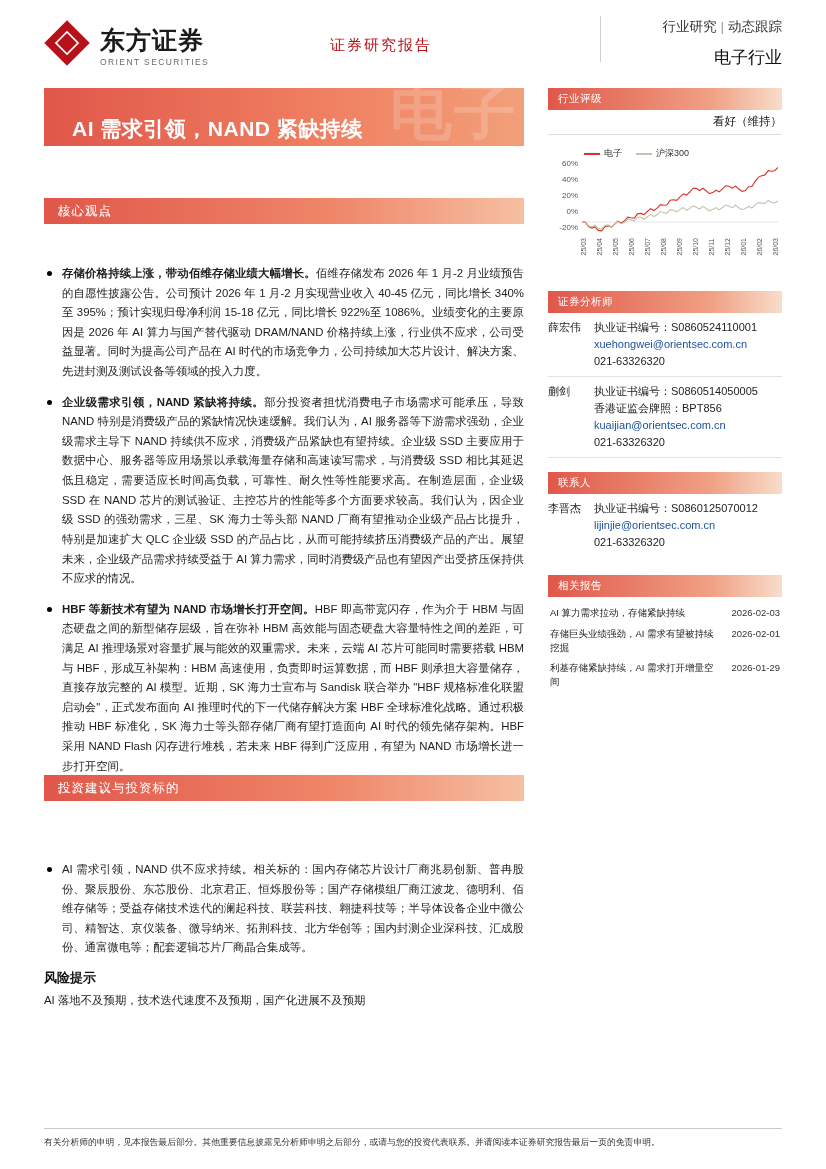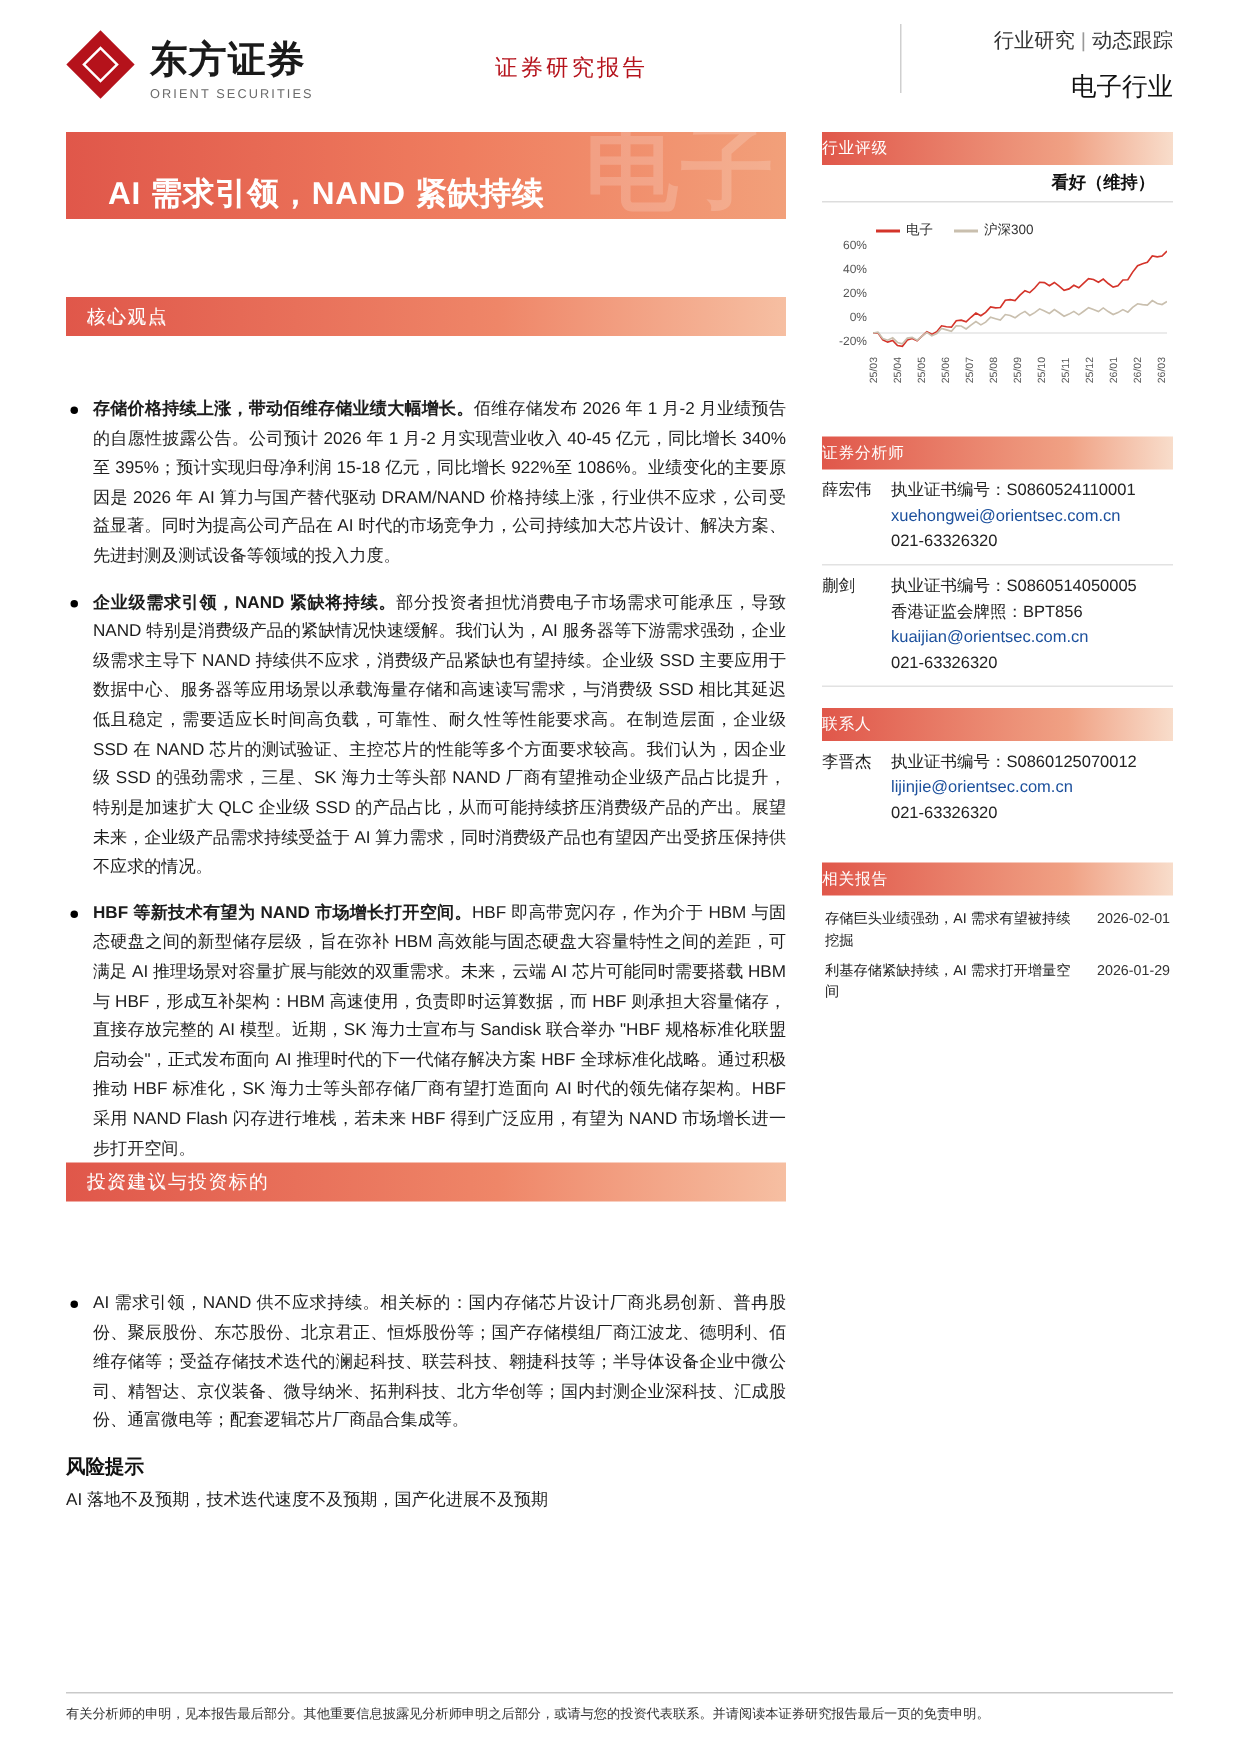--- a/index.html
+++ b/index.html
@@ -52,23 +52,23 @@
     font-size:11.4px;line-height:1.72;text-align:justify;color:#1d1d1d;}
   ul.bullets li:before{content:"";position:absolute;left:3px;top:7px;width:5px;height:5px;border-radius:50%;background:#000;}
   .b{font-weight:bold;}
 
   .risk-title{font-size:13px;font-weight:bold;color:#111;margin:4px 0 4px 0;}
   .risk-text{font-size:11.4px;line-height:1.7;color:#1d1d1d;}
 
   
   .right-col{position:absolute;left:548px;top:88px;width:234px;}
   .rbar{height:22px;background:linear-gradient(90deg,#e0574a 0%,#f0a184 70%,#f8ddcb 100%);position:relative;}
-  .rbar span{position:absolute;left:0;top:4px;font-size:10.5px;color:#fff;letter-spacing:.5px;}
+  .rbar span{position:absolute;left:10px;top:4px;font-size:10.5px;color:#fff;letter-spacing:.5px;}
   .rating{height:24px;border-bottom:1px solid #ddd;position:relative;}
-  .rating .val{position:absolute;right:12px;top:4px;font-size:11.5px;color:#111;font-weight:bold;}
+  .rating .val{position:absolute;right:0;top:4px;font-size:11.5px;color:#111;font-weight:normal;}
   table.kv{border-collapse:collapse;width:100%;font-size:10.5px;color:#222;}
   table.kv td{border-bottom:1px solid #e2e2e2;padding:4px 6px;}
   table.kv td.k{width:96px;color:#333;}
   table.kv td.v{text-align:right;color:#111;}
 
   
   .chart-box{margin-top:12px;width:234px;height:118px;position:relative;}
   .chart-legend{position:absolute;left:36px;top:0;font-size:9px;color:#333;display:flex;gap:14px;align-items:center;}
   .chart-legend i{display:inline-block;width:16px;height:2px;vertical-align:middle;margin-right:4px;}
   .yaxis{position:absolute;left:0;top:12px;width:30px;font-size:8px;color:#555;text-align:right;}
@@ -247,20 +247,24 @@
         </div>
       </div>
     </div>
 
     <div class="an-block" style="margin-top:24px;">
       <div class="rbar">
         <span>相关报告</span>
       </div>
       <div style="height:6px"></div>
       <div class="rel-item">
+        <span class="t">AI 算力需求拉动，存储紧缺持续</span>
+        <span class="d">2026-02-03</span>
+      </div>
+      <div class="rel-item">
         <span class="t">存储巨头业绩强劲，AI 需求有望被持续挖掘</span>
         <span class="d">2026-02-01</span>
       </div>
       <div class="rel-item">
         <span class="t">利基存储紧缺持续，AI 需求打开增量空间</span>
         <span class="d">2026-01-29</span>
       </div>
     </div>
 
   </div>

